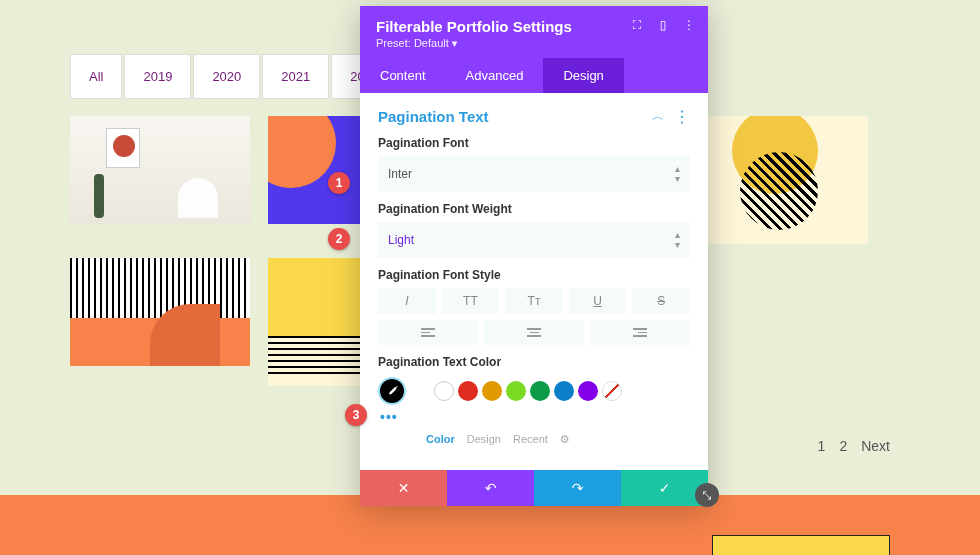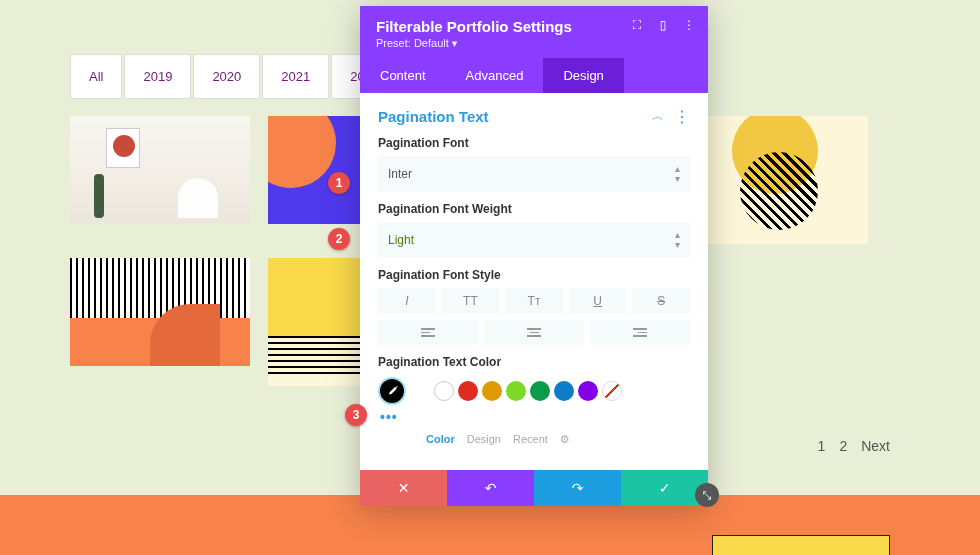--- a/index.html
+++ b/index.html
@@ -158,21 +158,21 @@
     </div>
 
     <div class="field-label">Pagination Font</div>
     <div class="select-box">
       <span>Inter</span>
       <span class="select-caret">▴<br>▾</span>
     </div>
 
     <div class="field-label">Pagination Font Weight</div>
     <div class="select-box">
-      <span style="color:#4d7c0f">Light</span>
+      <span style="color:#6d28d9">Light</span>
       <span class="select-caret">▴<br>▾</span>
     </div>
 
     <div class="field-label">Pagination Font Style</div>
     <div class="style-btns">
       <button class="style-btn" style="font-style:italic">I</button>
       <button class="style-btn">TT</button>
       <button class="style-btn">Tᴛ</button>
       <button class="style-btn under">U</button>
       <button class="style-btn strike">S</button>

